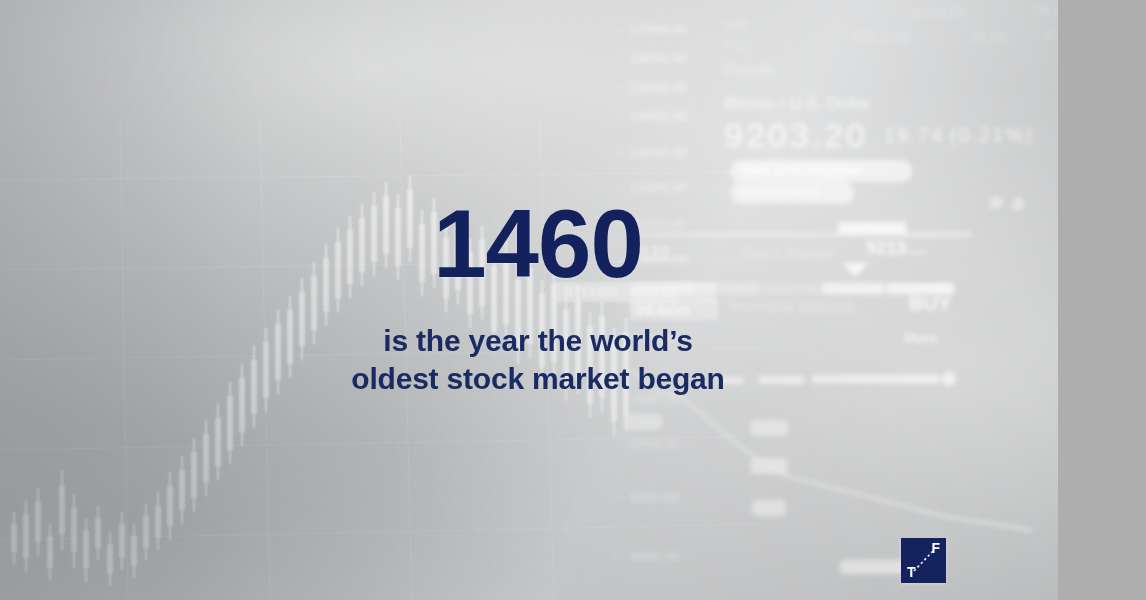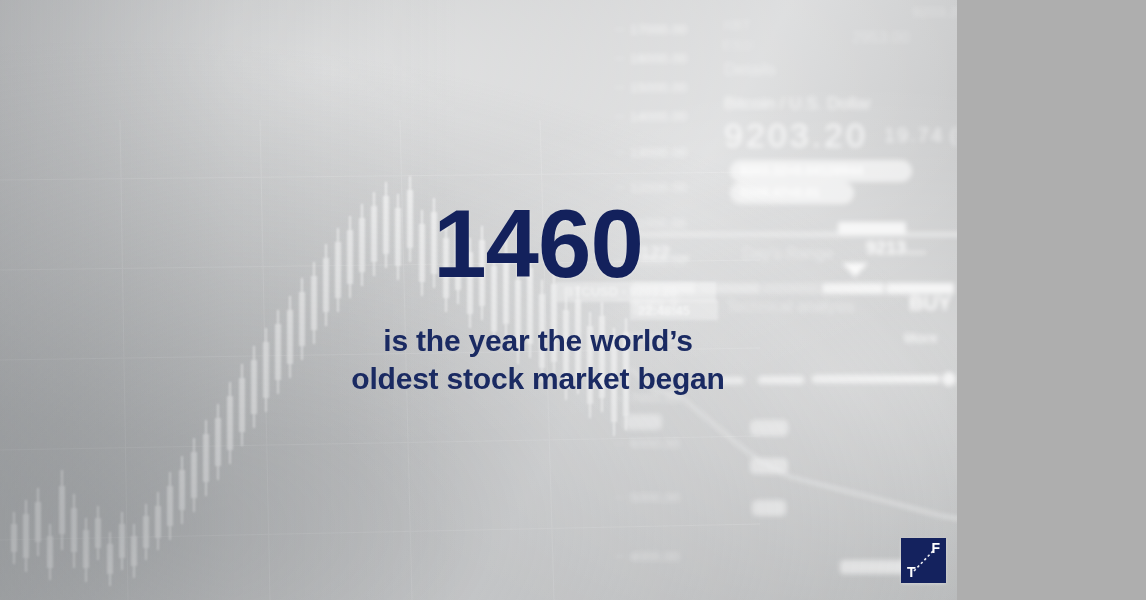--- a/index.html
+++ b/index.html
@@ -6,21 +6,21 @@
   * { margin:0; padding:0; box-sizing:border-box; }
   html,body { width:1146px; height:600px; overflow:hidden; }
   body {
     font-family:"Liberation Sans", sans-serif;
     background:#aeaeae;
     position:relative;
   }
 
   
   #stage {
-    position:absolute; inset:0; width:957px; height:600px;
+    position:absolute; inset:0; width:1058px; height:600px;
     overflow:hidden;
     background:
       radial-gradient(120% 95% at 34% 12%, rgba(255,255,255,0.55) 0%, rgba(255,255,255,0.20) 38%, rgba(255,255,255,0) 66%),
       radial-gradient(90% 80% at 88% 62%, rgba(255,255,255,0.42) 0%, rgba(255,255,255,0) 60%),
       linear-gradient(118deg, #a9abad 0%, #b5b7b8 22%, #c9cacb 46%, #d7d8d9 62%, #c6c7c8 80%, #b6b8b9 100%);
   }
 
   
   #vignette {
     position:absolute; inset:0;

